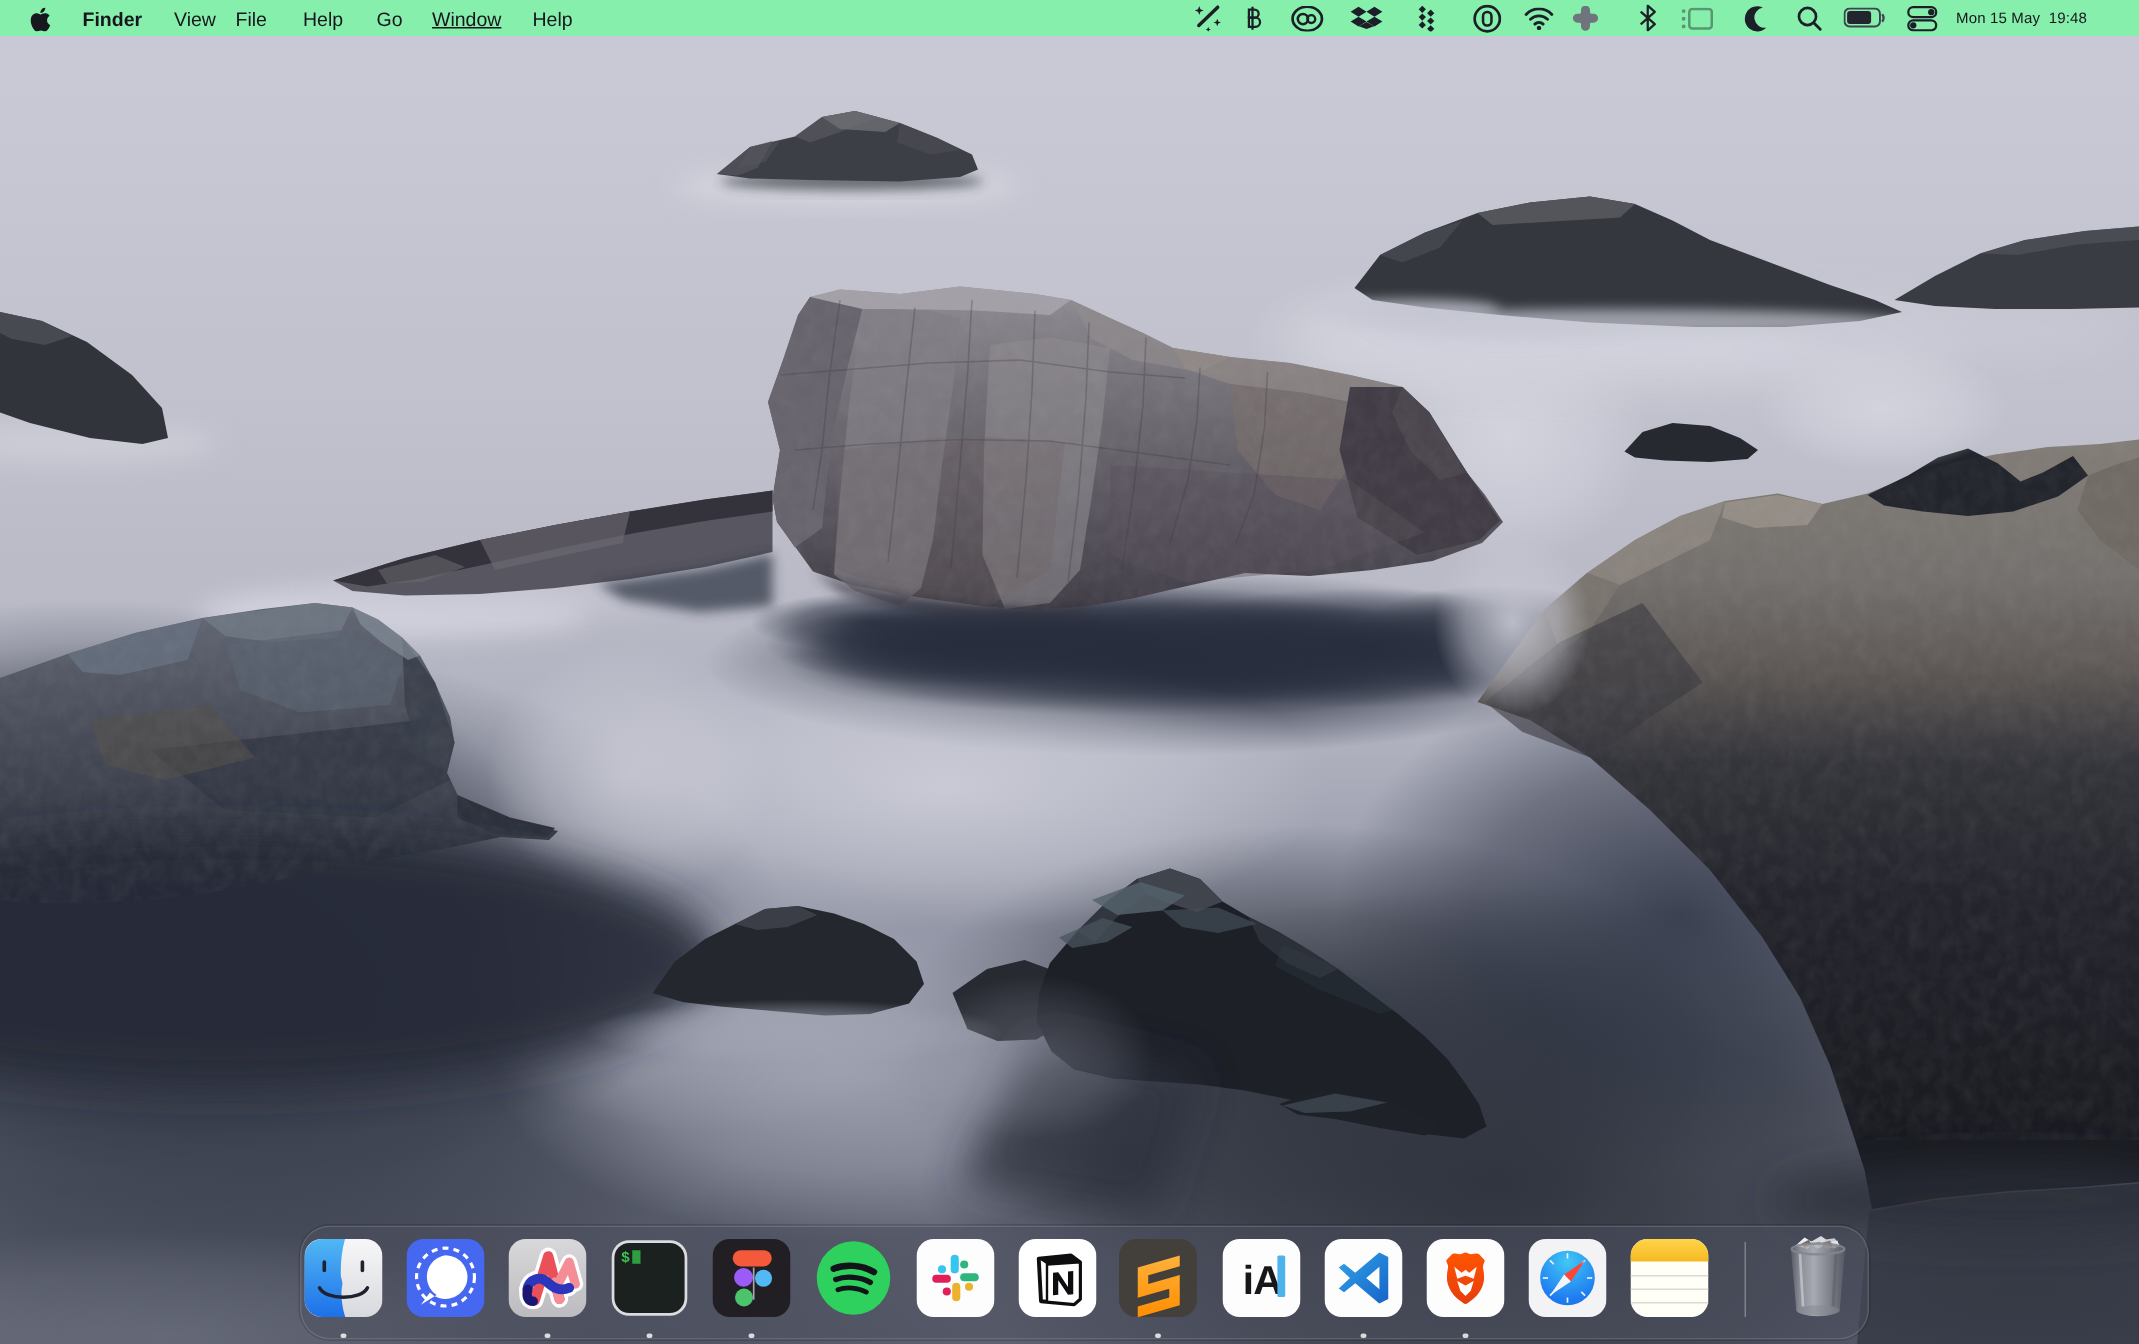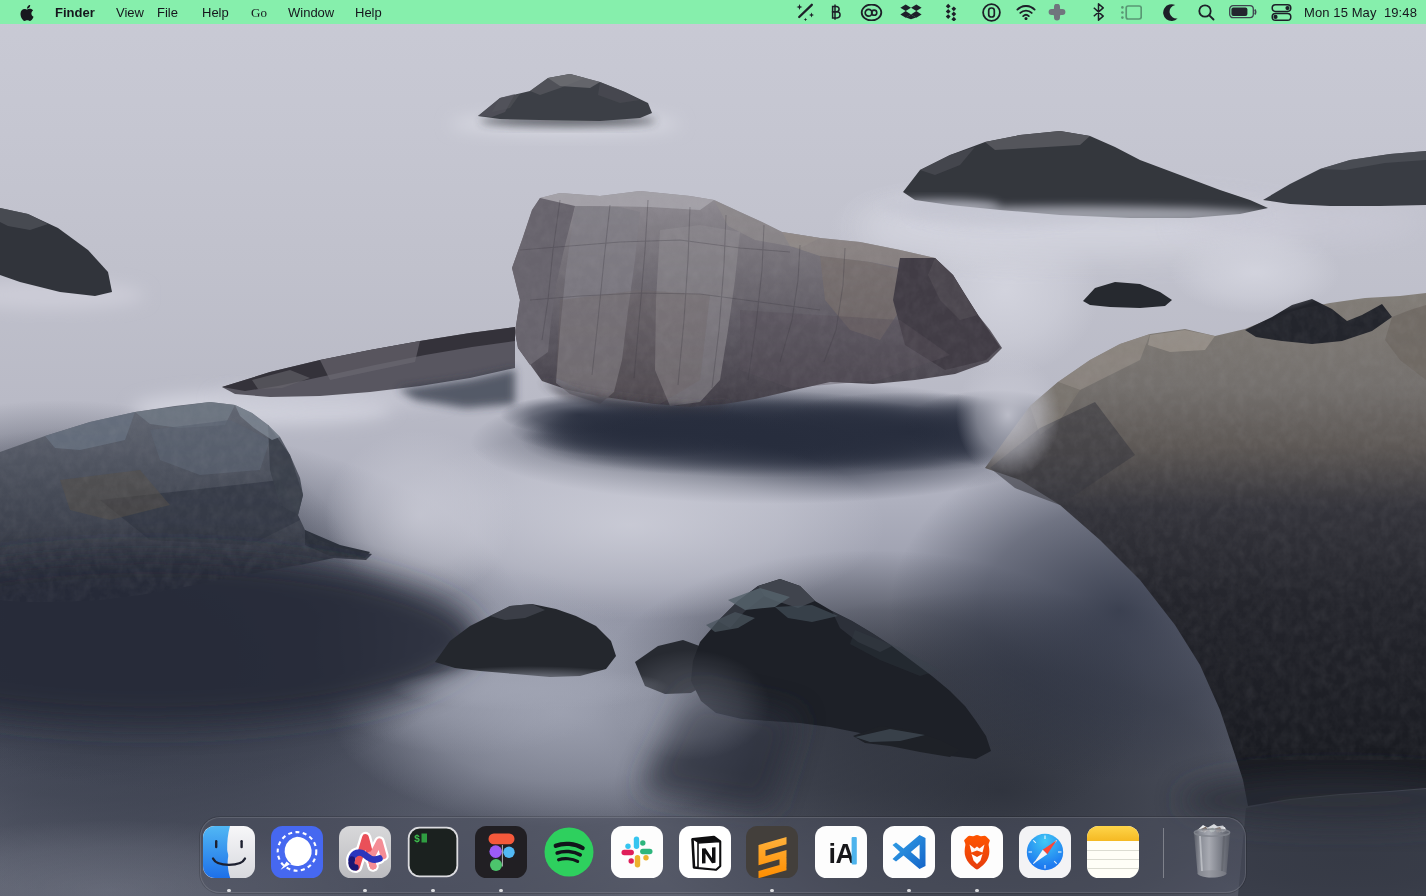--- a/index.html
+++ b/index.html
@@ -223,22 +223,22 @@
 </g>
 </svg>
 <div id="menubar">
 <svg style="position:absolute;left:20px;top:4.5px" width="14" height="16" viewBox="0 0 814 1000">
       <path fill="#17171e" d="M788.1 340.9c-5.8 4.5-108.2 62.2-108.2 190.5 0 148.4 130.3 200.9 134.2 202.2-.6 3.2-20.7 71.9-68.7 141.9-42.8 61.6-87.5 123.1-155.5 123.1s-85.5-39.5-164-39.5c-76.5 0-103.7 40.8-165.9 40.8s-105.6-57-155.5-127C46.7 790.7 0 663 0 541.8c0-194.4 126.4-297.5 250.8-297.5 66.1 0 121.2 43.4 162.7 43.4 39.5 0 101.1-46 176.3-46 28.5 0 130.9 2.6 198.3 99.2zm-234-181.5c31.1-36.9 53.1-88.1 53.1-139.3 0-7.1-.6-14.3-1.9-20.1-50.6 1.9-110.8 33.7-147.1 75.8-28.5 32.4-55.1 83.6-55.1 135.5 0 7.8 1.3 15.6 1.9 18.1 3.2.6 8.4 1.3 13.6 1.3 45.4 0 102.5-30.4 135.5-71.3z"></path>
     </svg>
 <span class="mi" style="left:55px;font-weight:bold;">Finder</span>
 <span class="mi" style="left:116px;">View</span>
 <span class="mi" style="left:157px;">File</span>
 <span class="mi" style="left:202px;">Help</span>
-<span class="mi" style="left:251px;font-family:Liberation Serif, serif;">Go</span>
-<span class="mi" style="left:288px;">Window</span>
+<span class="mi" style="left:251px;">Go</span>
+<span class="mi" style="left:288px;text-decoration:underline;">Window</span>
 <span class="mi" style="left:355px;">Help</span>
 <svg style="position:absolute;left:795px;top:3px" width="20" height="18" viewBox="0 0 20 18">
 <g fill="none" stroke="#1d1f28" stroke-width="2.3" stroke-linecap="round">
         <path d="M4.2,14 L16.8,1.8"></path>
       </g>
 <path fill="#1d1f28" d="M4.5,1 L5.3,3.2 L7.5,4 L5.3,4.8 L4.5,7 L3.7,4.8 L1.5,4 L3.7,3.2 Z"></path>
 <path fill="#1d1f28" d="M16.5,9.5 L17.2,11.3 L19,12 L17.2,12.7 L16.5,14.5 L15.8,12.7 L14,12 L15.8,11.3 Z"></path>
 <path fill="#1d1f28" d="M10.5,14.8 L11,16.1 L12.3,16.6 L11,17.1 L10.5,18.4 L10,17.1 L8.7,16.6 L10,16.1 Z"></path>
 </svg>
 <svg style="position:absolute;left:829px;top:4px" width="14" height="17" viewBox="0 0 14 17">
@@ -311,21 +311,21 @@
 <path d="M25.8,4.5 a4.2,4.2 0 0 1 0,5" fill="none" stroke="#3e434f" stroke-width="1.5"></path>
 </svg>
 <svg style="position:absolute;left:1270px;top:4px" width="23" height="17" viewBox="0 0 23 17">
 <g fill="none" stroke="#1d1f28" stroke-width="1.5">
 <rect x="2.2" y="0.8" width="18.6" height="6.6" rx="3.3"></rect>
 <rect x="2.2" y="9.6" width="18.6" height="6.6" rx="3.3"></rect>
 </g>
 <circle cx="17.5" cy="4.1" r="2.1" fill="#1d1f28"></circle>
 <circle cx="5.5" cy="12.9" r="2.1" fill="#1d1f28"></circle>
 </svg>
-<span style="position:absolute;left:1304px;top:0;height:24px;line-height:25px;font-size:13px;letter-spacing:0.1px;">Mon 15 May&nbsp;&nbsp;19:48</span>
+<span style="position:absolute;left:1304px;top:0;height:24px;line-height:25px;font-size:10px;letter-spacing:0.1px;">Mon 15 May&nbsp;&nbsp;19:48</span>
 </div>
 <div id="dock"></div>
 <div id="dsep"></div>
 <svg class="di" style="left:203px" viewBox="0 0 52 52">
 <defs>
 <linearGradient id="fnB" x1="0" y1="0" x2="0" y2="1">
         <stop offset="0" stop-color="#51b7f4"></stop>
         <stop offset="1" stop-color="#1d70e9"></stop>
       </linearGradient>
 <linearGradient id="fnW" x1="0" y1="0" x2="0" y2="1">

